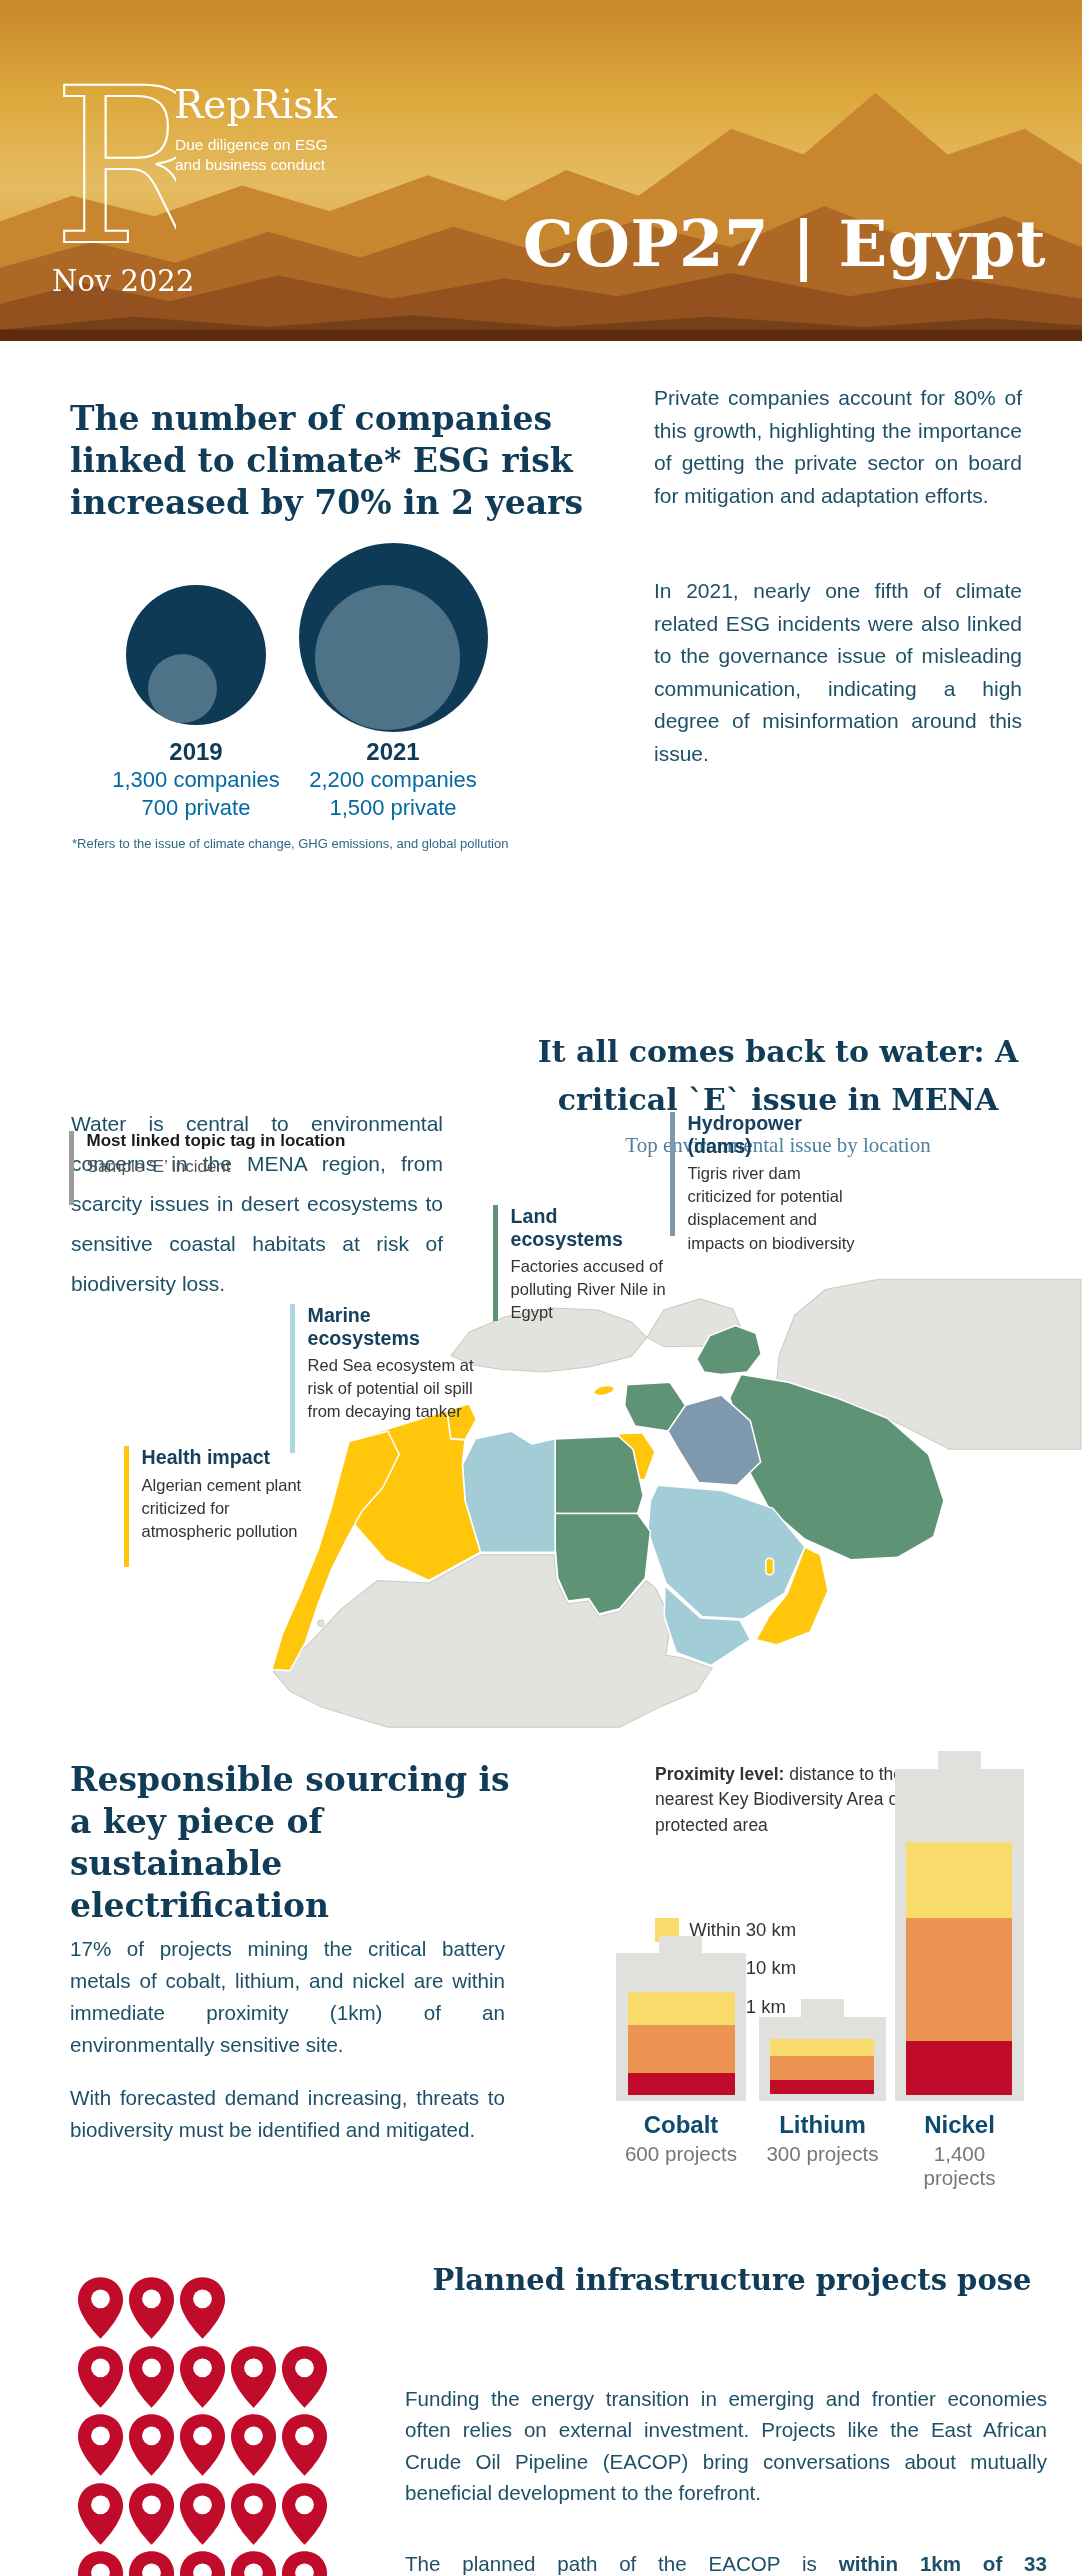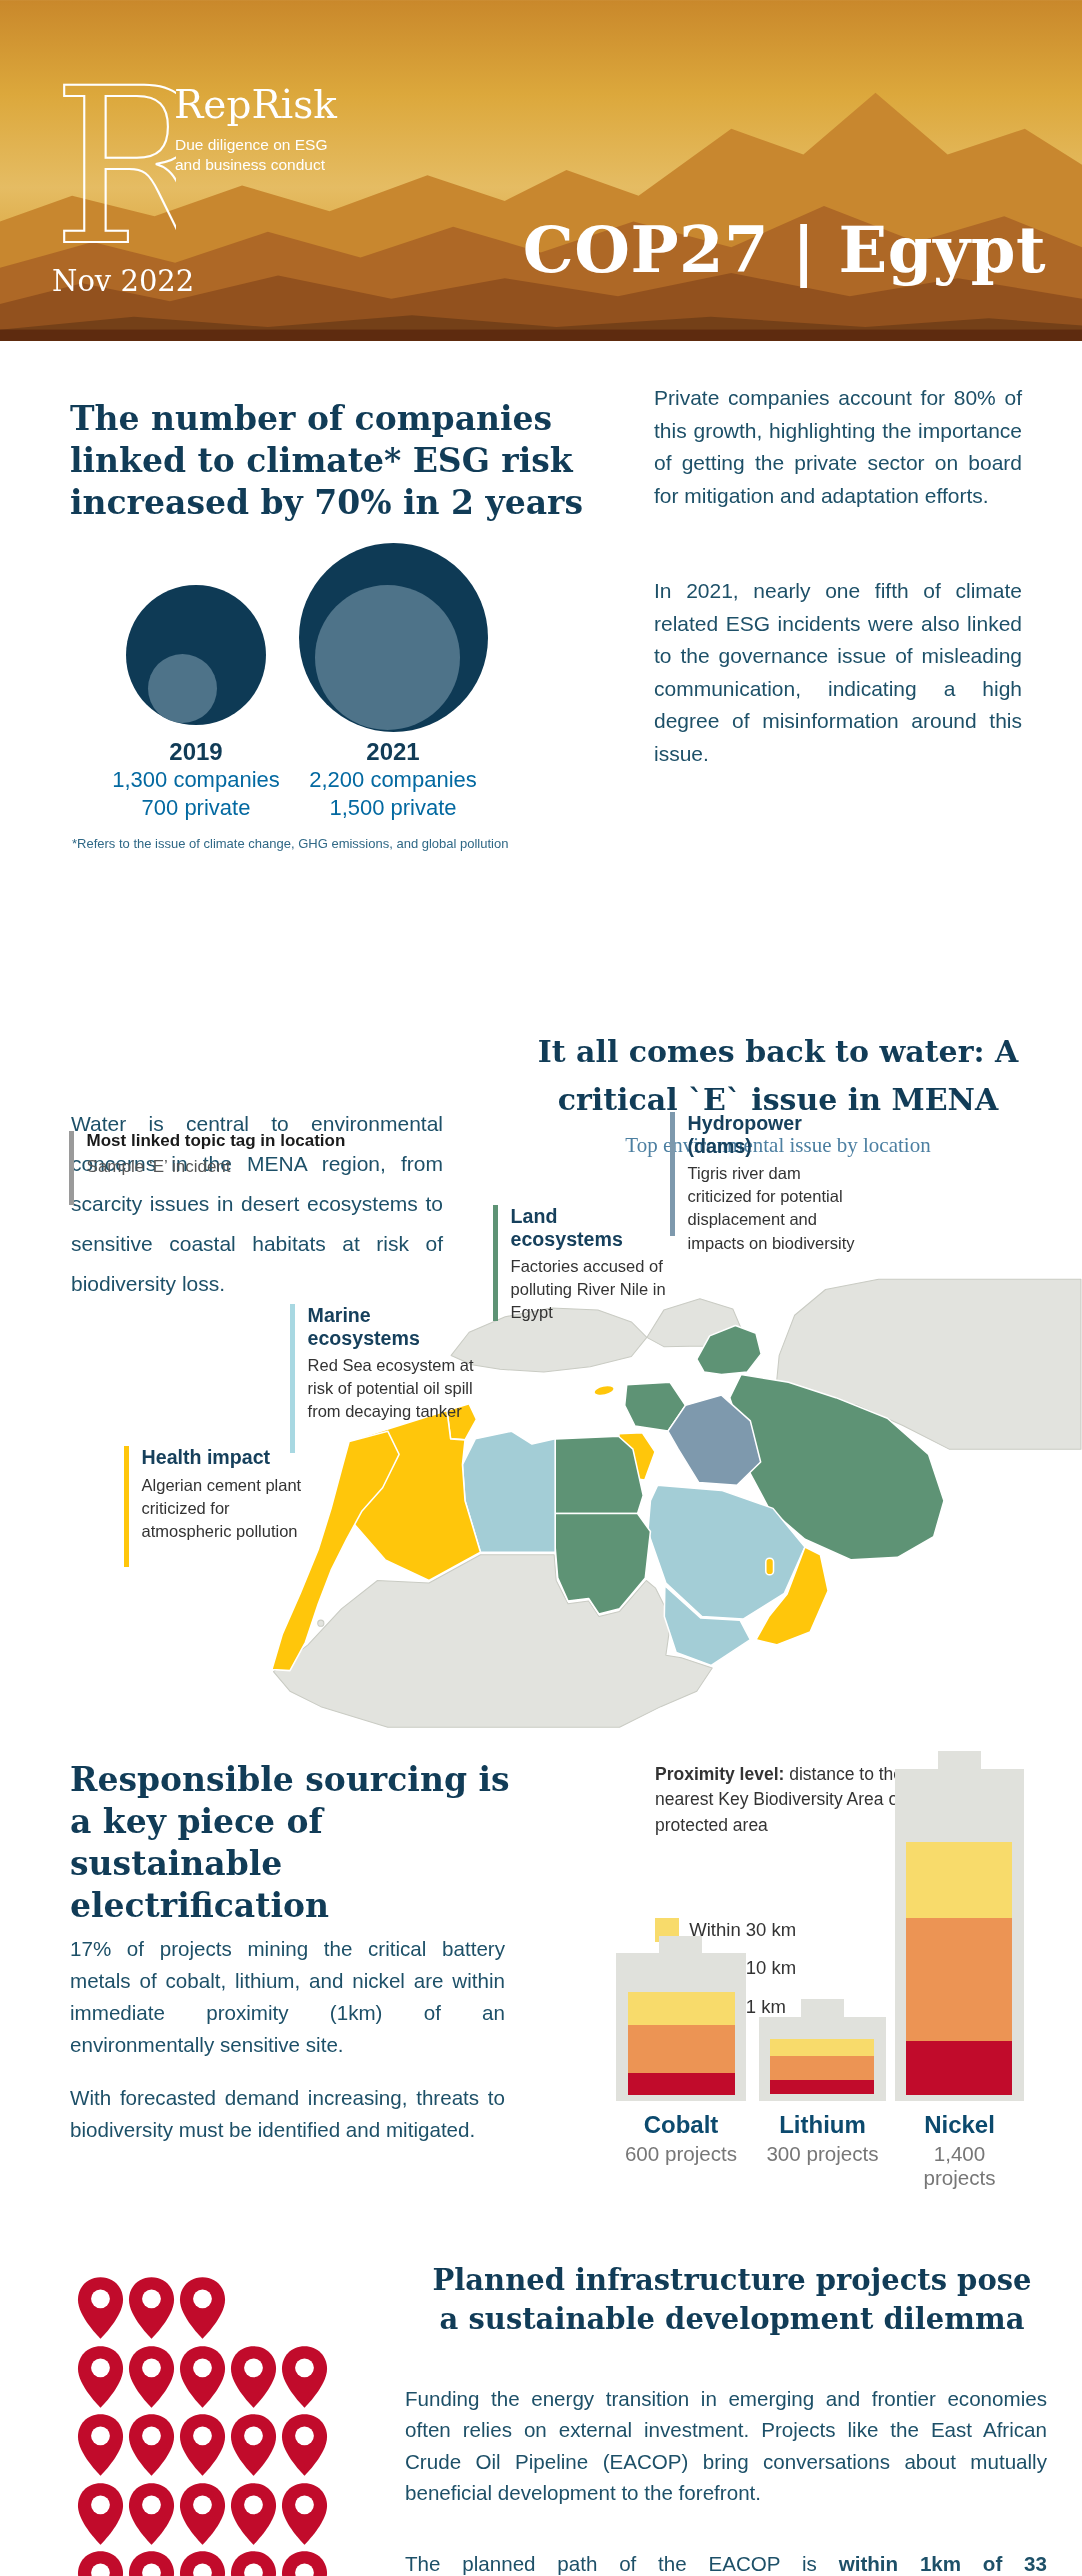--- a/index.html
+++ b/index.html
@@ -68,21 +68,21 @@
     </svg>
     <svg width="129" height="175" viewBox="0 0 250 340" style="position:absolute;left:47px;top:77px;">
       <text x="10" y="320" font-family="DejaVu Serif, serif" font-size="420" fill="none" stroke="#ffffff" stroke-width="4">R</text>
     </svg>
     <div class="abs serif brand" style="left:174px;top:82px;">RepRisk</div>
     <div class="abs tagline" style="left:175px;top:135px;">
       <div>Due diligence on ESG</div>
       <div>and business conduct</div>
     </div>
     <div class="abs serif date" style="left:52px;top:264px;">Nov 2022</div>
-    <div class="abs serif hdr-title2" style="left:361px;top:206px;width:685px;margin-top:6px;">COP27 | Egypt</div>
+    <div class="abs serif hdr-title2" style="left:361px;top:206px;width:685px;">COP27 | Egypt</div>
   </div>
 
   <div>
     <div class="abs serif h1" style="left:70px;top:398px;width:520px;">The number of companies linked to climate* ESG risk increased by 70% in 2 years</div>
     <p class="abs body-par justify" style="left:654px;top:382px;width:368px;margin:0;">Private companies account for 80% of this growth, highlighting the importance of getting the private sector on board for mitigation and adaptation efforts.</p>
     <p class="abs body-par justify" style="left:654px;top:575px;width:368px;margin:0;">In 2021, nearly one fifth of climate related ESG incidents were also linked to the governance issue of misleading communication, indicating a high degree of misinformation around this issue.</p>
 
     <div class="abs bubble" id="bub-2019-outer" style="left: 126px; top: 585px; width: 140px; height: 140px; background: rgb(14, 58, 85);"></div>
     <div class="abs bubble" id="bub-2019-inner" style="left: 148px; top: 654px; width: 69px; height: 69px; background: rgb(78, 115, 137);"></div>
     <div class="abs bubble" id="bub-2021-outer" style="left: 299px; top: 543px; width: 189px; height: 189px; background: rgb(14, 58, 85);"></div>
@@ -314,21 +314,20 @@
             <path d="M50,2 C22,2 2,23 2,50 C2,86 50,133 50,133 C50,133 98,86 98,50 C98,23 78,2 50,2 Z" fill="#C10B2B"></path>
             <circle cx="50" cy="48" r="20" fill="#fff"></circle>
           </svg></div>
         <div class="abs" style="left: 204px; top: 274px; width: 47px; height: 64px;"><svg width="47" height="64" viewBox="0 0 100 135">
             <path d="M50,2 C22,2 2,23 2,50 C2,86 50,133 50,133 C50,133 98,86 98,50 C98,23 78,2 50,2 Z" fill="#C10B2B"></path>
             <circle cx="50" cy="48" r="20" fill="#fff"></circle>
           </svg></div>
       </div>
     <div class="abs serif" style="left:417px;top:2261px;width:630px;text-align:center;font-weight:bold;font-size:29px;line-height:1.35;color:var(--navy);">
       <div>Planned infrastructure projects pose</div>
-      <div>a sustainable development dilemma</div>
     </div>
     <p class="abs body-par justify" style="left:405px;top:2383px;width:642px;margin:0;font-size:20.6px;line-height:1.52;">Funding the energy transition in emerging and frontier economies often relies on external investment. Projects like the East African Crude Oil Pipeline (EACOP) bring conversations about mutually beneficial development to the forefront.</p>
     <p class="abs body-par justify" style="left:405px;top:2548px;width:642px;margin:0;font-size:20.6px;line-height:1.52;">
       <span>The planned path of the EACOP is </span><span class="bold">within 1km of 33 environmentally sensitive sites</span>
     </p>
   </div>
 
   <div>
 
     <div class="abs" id="gov-chart" style="left:0;top:0;width:1082px;height:3291px;pointer-events:none;"></div>

